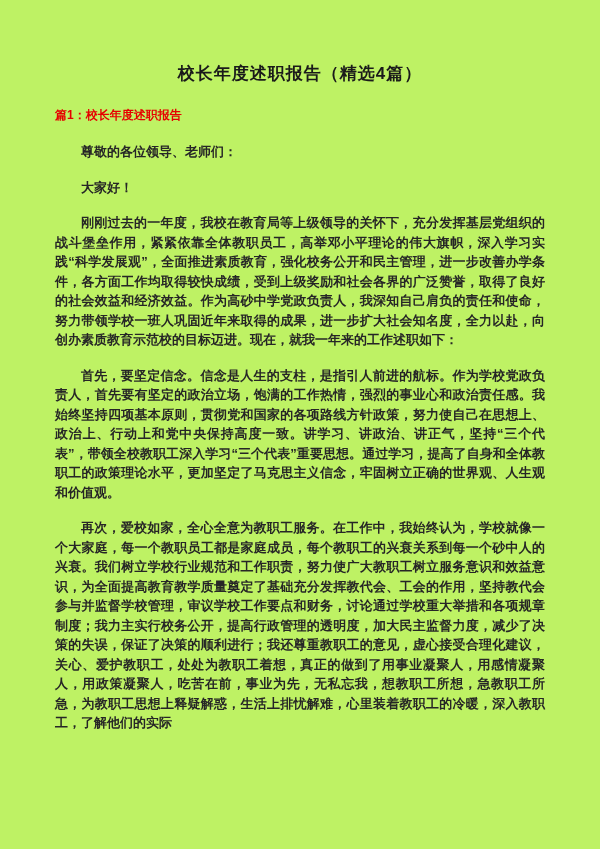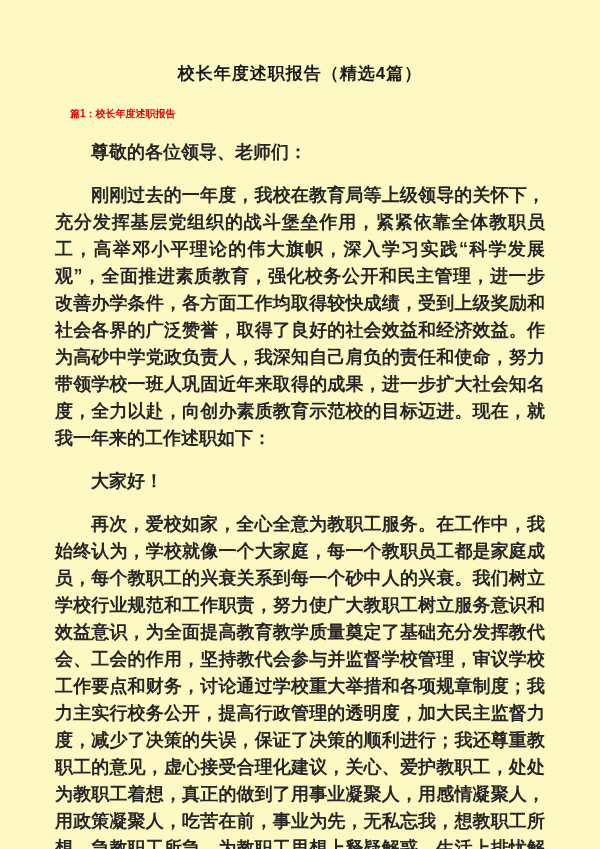--- a/index.html
+++ b/index.html
@@ -5,65 +5,66 @@
   html, body {
     margin: 0;
     padding: 0;
     background: #ffffff;
   }
   .page {
     position: relative;
     width: 600px;
     height: 849px;
     margin: 0 auto;
-    background: #fef9c3;
+    background: #bef264;
     box-sizing: border-box;
     padding: 62px 55px 8px 55px;
     overflow: hidden;
     font-family: "Liberation Sans", sans-serif;
     color: #262626;
   }
   .doc-title {
     margin: 0 0 22px 0;
     font-size: 17px;
     font-weight: 700;
     color: #1a1a1a;
     text-align: center;
     letter-spacing: 1px;
   }
   .section-heading {
-    margin: 0 0 18px 15px;
-    font-size: 10px;
+    margin: 0 0 18px 0;
+    font-size: 12px;
     font-weight: 700;
     text-align: left;
   }
   .para {
     margin: 16px 0 11px 0;
-    font-size: 18px;
+    font-size: 13px;
     line-height: 1.5;
     font-weight: 600;
     text-align: justify;
     text-indent: 2em;
     word-break: break-all;
   }
   .para.subhead {
     font-weight: 700;
   }
 </style>
 </head>
 <body>
 
 <div class="page">
   <h1 class="doc-title">校长年度述职报告（精选4篇）</h1>
 
   <h2 class="section-heading" style="color: rgb(230, 0, 0);">篇1：校长年度述职报告</h2>
 
   <p class="para">尊敬的各位领导、老师们：</p>
 
+  <p class="para">大家好！</p>
+
   <p class="para">刚刚过去的一年度，我校在教育局等上级领导的关怀下，充分发挥基层党组织的战斗堡垒作用，紧紧依靠全体教职员工，高举邓小平理论的伟大旗帜，深入学习实践“科学发展观”，全面推进素质教育，强化校务公开和民主管理，进一步改善办学条件，各方面工作均取得较快成绩，受到上级奖励和社会各界的广泛赞誉，取得了良好的社会效益和经济效益。作为高砂中学党政负责人，我深知自己肩负的责任和使命，努力带领学校一班人巩固近年来取得的成果，进一步扩大社会知名度，全力以赴，向创办素质教育示范校的目标迈进。现在，就我一年来的工作述职如下：</p>
 
-  <p class="para">大家好！</p>
 
-
+  <p class="para">首先，要坚定信念。信念是人生的支柱，是指引人前进的航标。作为学校党政负责人，首先要有坚定的政治立场，饱满的工作热情，强烈的事业心和政治责任感。我始终坚持四项基本原则，贯彻党和国家的各项路线方针政策，努力使自己在思想上、政治上、行动上和党中央保持高度一致。讲学习、讲政治、讲正气，坚持“三个代表”，带领全校教职工深入学习“三个代表”重要思想。通过学习，提高了自身和全体教职工的政策理论水平，更加坚定了马克思主义信念，牢固树立正确的世界观、人生观和价值观。</p>
 
 
   <p class="para">再次，爱校如家，全心全意为教职工服务。在工作中，我始终认为，学校就像一个大家庭，每一个教职员工都是家庭成员，每个教职工的兴衰关系到每一个砂中人的兴衰。我们树立学校行业规范和工作职责，努力使广大教职工树立服务意识和效益意识，为全面提高教育教学质量奠定了基础充分发挥教代会、工会的作用，坚持教代会参与并监督学校管理，审议学校工作要点和财务，讨论通过学校重大举措和各项规章制度；我力主实行校务公开，提高行政管理的透明度，加大民主监督力度，减少了决策的失误，保证了决策的顺利进行；我还尊重教职工的意见，虚心接受合理化建议，关心、爱护教职工，处处为教职工着想，真正的做到了用事业凝聚人，用感情凝聚人，用政策凝聚人，吃苦在前，事业为先，无私忘我，想教职工所想，急教职工所急，为教职工思想上释疑解惑，生活上排忧解难，心里装着教职工的冷暖，深入教职工，了解他们的实际</p>
 </div>
 
 </body></html>

